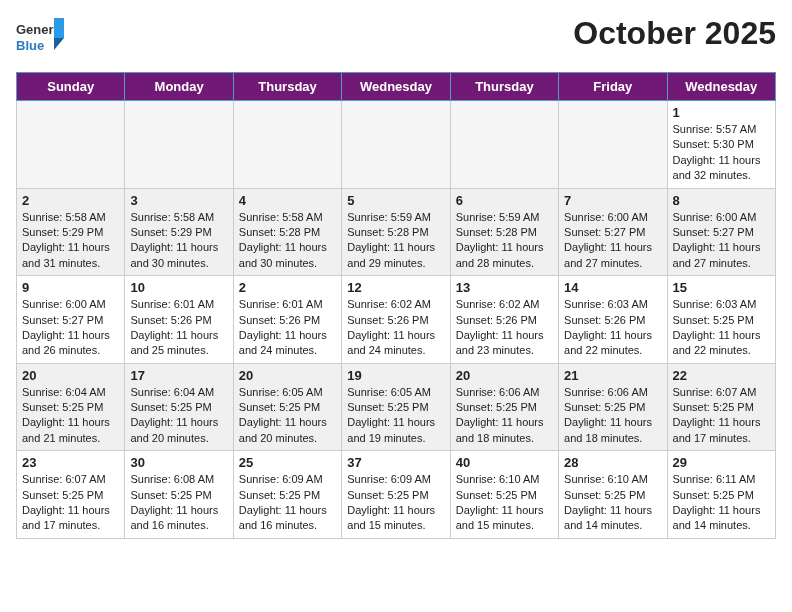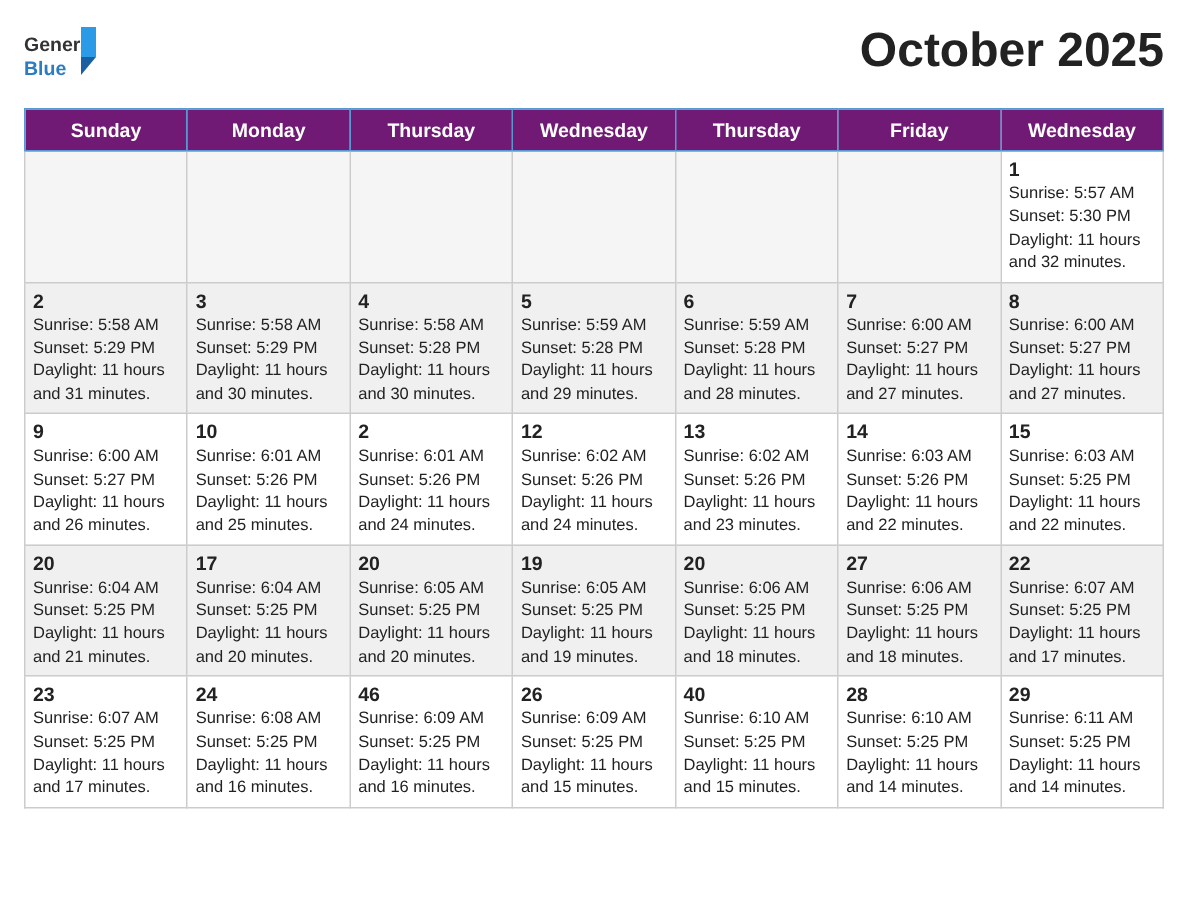--- a/index.html
+++ b/index.html
@@ -196,43 +196,43 @@
         </td>
         <td>
           <div class="day-number">19</div>
           <div class="day-info">Sunrise: 6:05 AM<br>Sunset: 5:25 PM<br>Daylight: 11 hours and 19 minutes.</div>
         </td>
         <td>
           <div class="day-number">20</div>
           <div class="day-info">Sunrise: 6:06 AM<br>Sunset: 5:25 PM<br>Daylight: 11 hours and 18 minutes.</div>
         </td>
         <td>
-          <div class="day-number">27</div>
+          <div class="day-number">21</div>
           <div class="day-info">Sunrise: 6:06 AM<br>Sunset: 5:25 PM<br>Daylight: 11 hours and 18 minutes.</div>
         </td>
         <td>
           <div class="day-number">22</div>
           <div class="day-info">Sunrise: 6:07 AM<br>Sunset: 5:25 PM<br>Daylight: 11 hours and 17 minutes.</div>
         </td>
       </tr>
       <tr>
         <td>
           <div class="day-number">23</div>
           <div class="day-info">Sunrise: 6:07 AM<br>Sunset: 5:25 PM<br>Daylight: 11 hours and 17 minutes.</div>
         </td>
         <td>
-          <div class="day-number">24</div>
+          <div class="day-number">30</div>
           <div class="day-info">Sunrise: 6:08 AM<br>Sunset: 5:25 PM<br>Daylight: 11 hours and 16 minutes.</div>
         </td>
         <td>
-          <div class="day-number">46</div>
+          <div class="day-number">25</div>
           <div class="day-info">Sunrise: 6:09 AM<br>Sunset: 5:25 PM<br>Daylight: 11 hours and 16 minutes.</div>
         </td>
         <td>
-          <div class="day-number">26</div>
+          <div class="day-number">37</div>
           <div class="day-info">Sunrise: 6:09 AM<br>Sunset: 5:25 PM<br>Daylight: 11 hours and 15 minutes.</div>
         </td>
         <td>
           <div class="day-number">40</div>
           <div class="day-info">Sunrise: 6:10 AM<br>Sunset: 5:25 PM<br>Daylight: 11 hours and 15 minutes.</div>
         </td>
         <td>
           <div class="day-number">28</div>
           <div class="day-info">Sunrise: 6:10 AM<br>Sunset: 5:25 PM<br>Daylight: 11 hours and 14 minutes.</div>
         </td>

